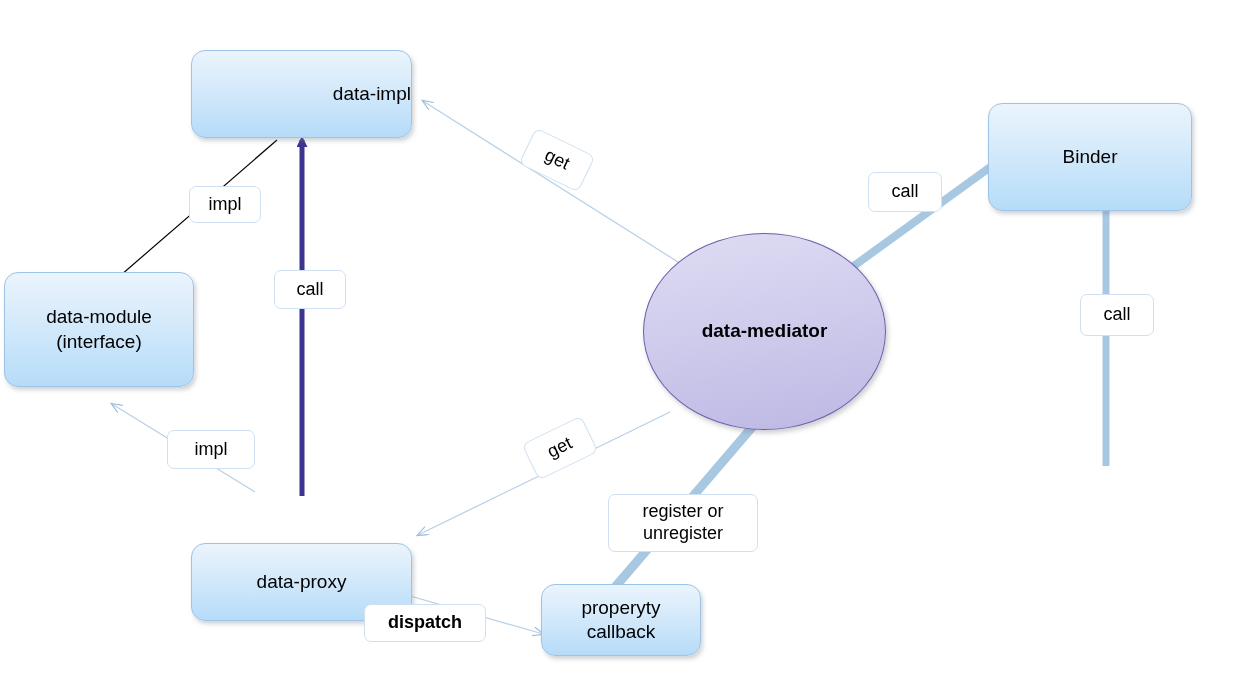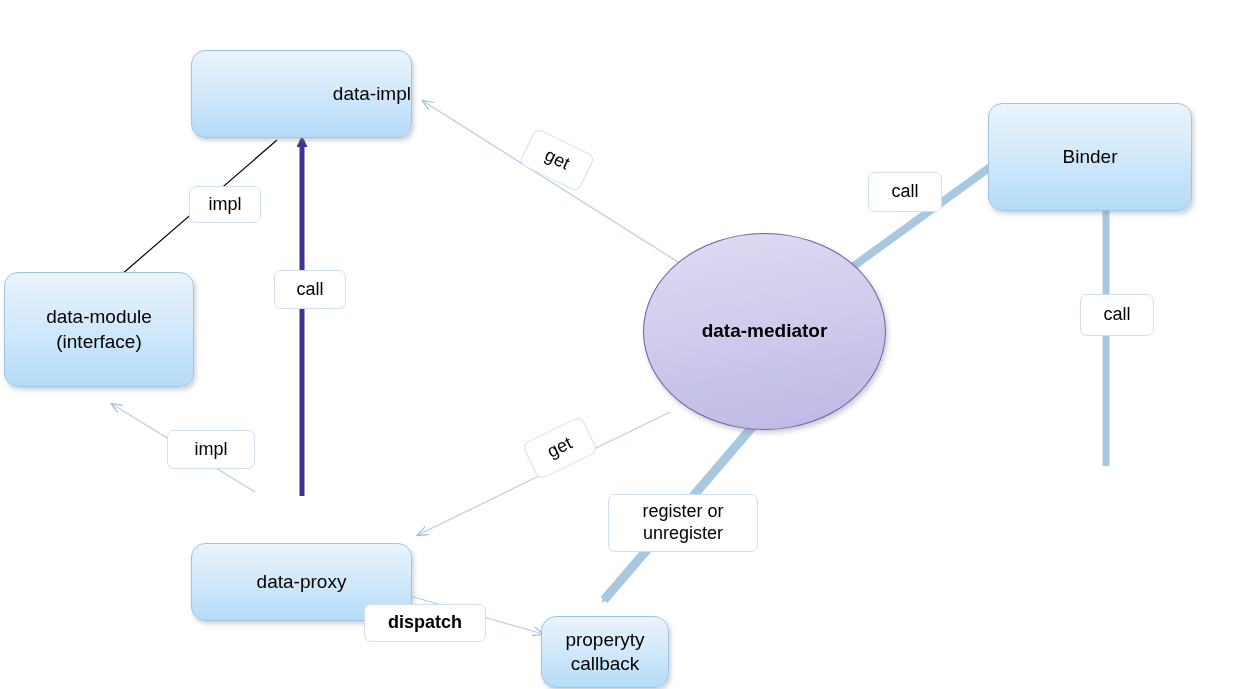--- a/index.html
+++ b/index.html
@@ -132,21 +132,21 @@
 
   <div class="node ellipse" style="left:643px; top:233px; width:243px; height:197px;font-weight:bold;">
     <span>data-mediator</span>
   </div>
 
   <div class="node box" style="left:988px; top:55px; width:204px; height:108px;margin-top:48px;">
     <span>Binder</span>
   </div>
 
 
-  <div class="node box" style="left:541px; top:616px; width:128px; height:72px;border-radius:15px;">
+  <div class="node box" style="left:541px; top:584px; width:160px; height:72px;">
     <span>properyty
 callback</span>
   </div>
 
   <div class="elabel" style="left:189px; top:186px; width:72px; height:37px;">
     <span>impl</span>
   </div>
 
   <div class="elabel" style="left:274px; top:270px; width:72px; height:39px;">
     <span>call</span>

